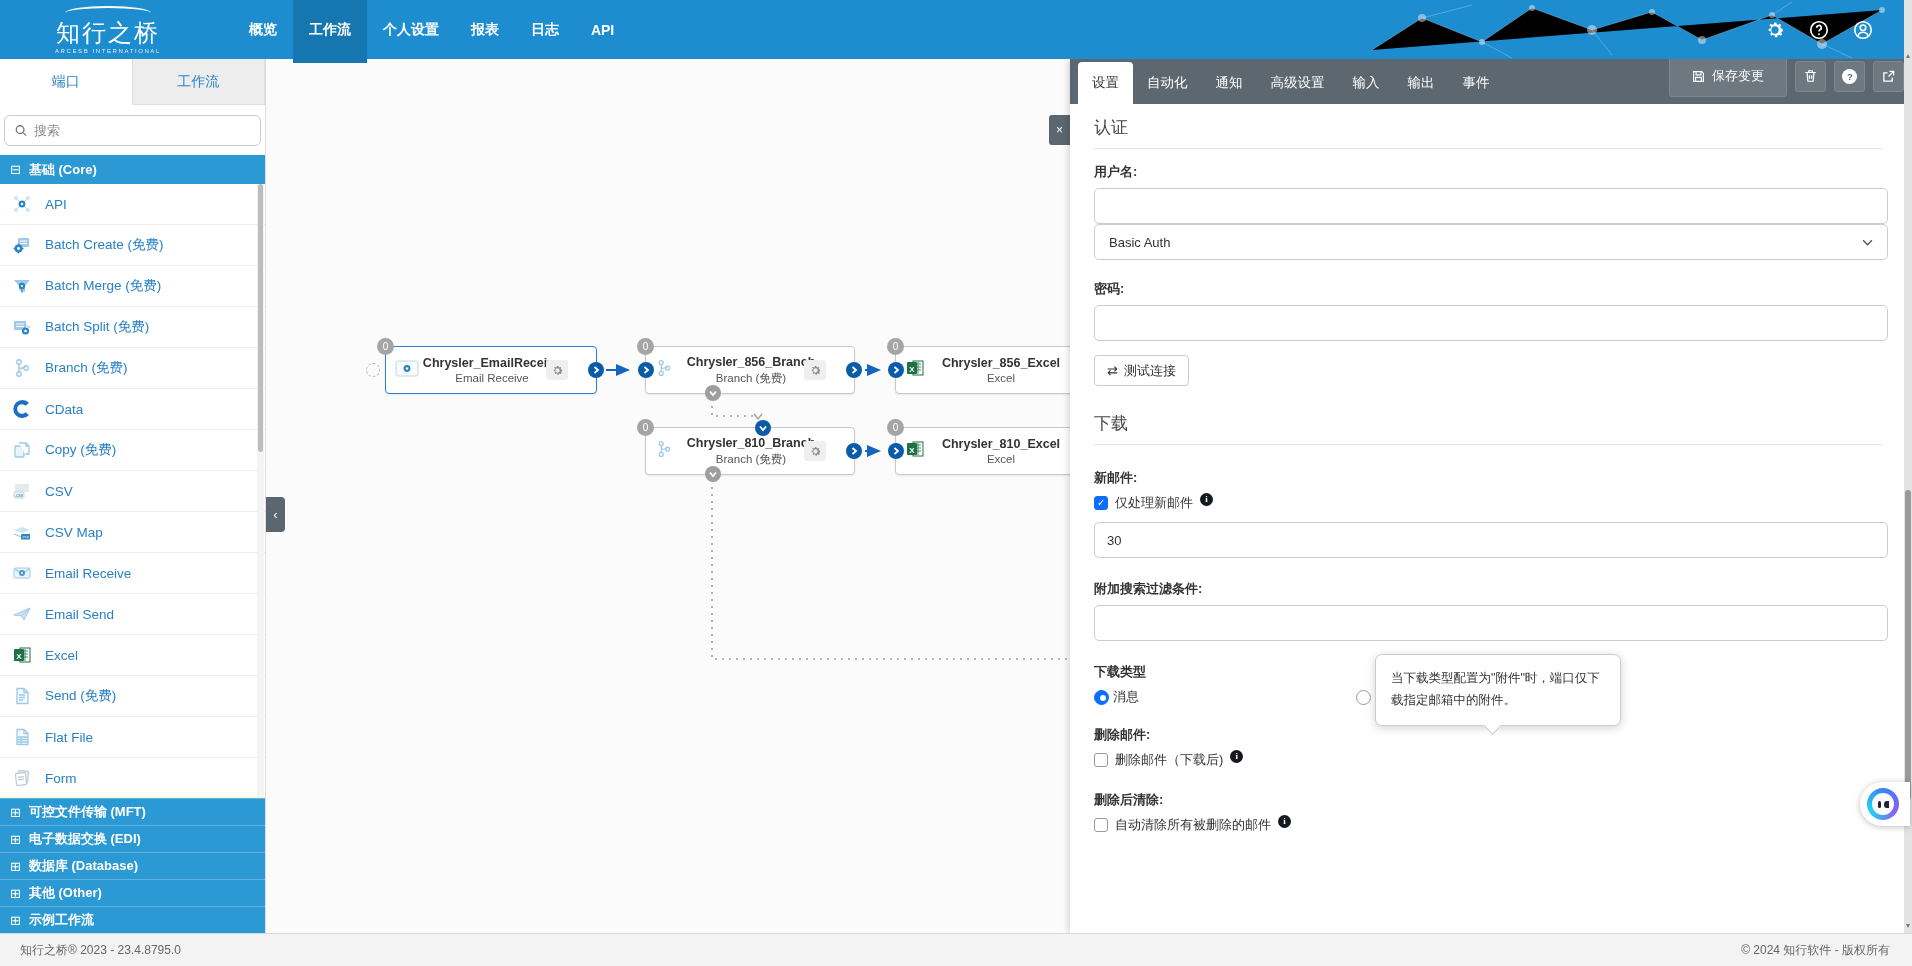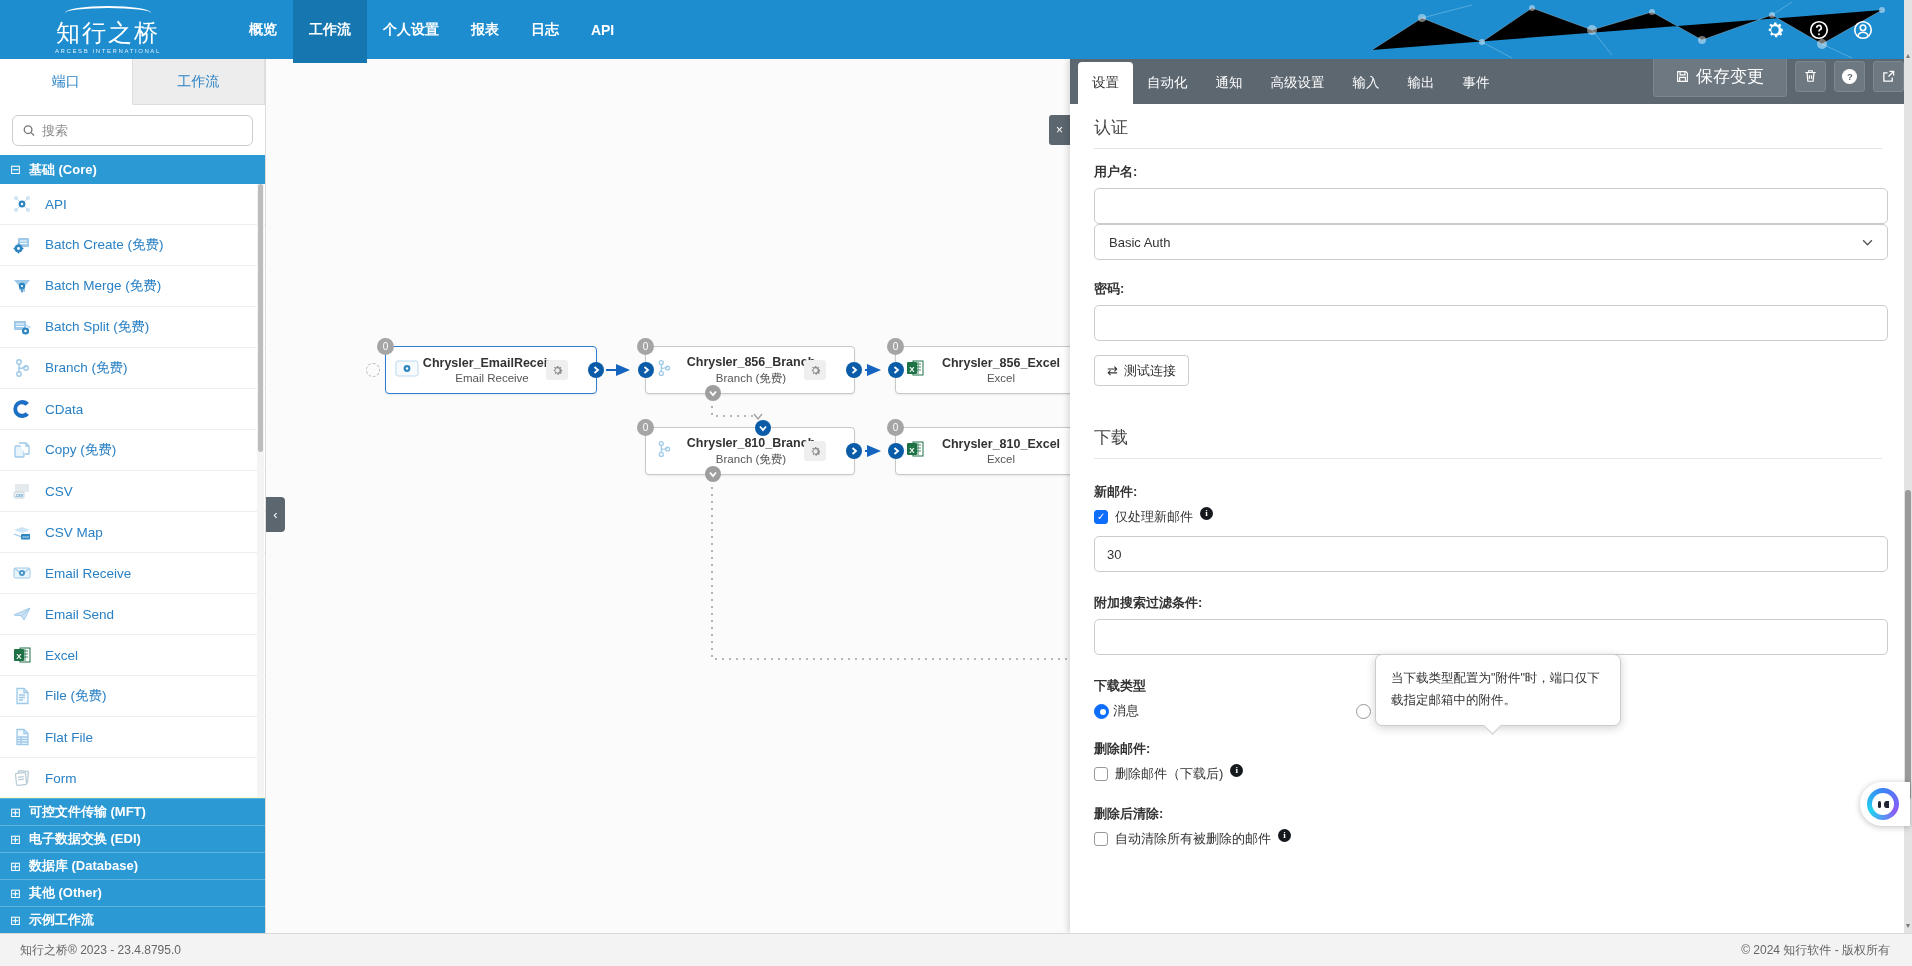--- a/index.html
+++ b/index.html
@@ -20,21 +20,21 @@
   .nav-ic { width:22px; height:22px; cursor:pointer; }
 
   
   .main { display:flex; height:874px; position:relative; }
 
   
   .sidebar { width:266px; background:#fef9c3; display:flex; flex-direction:column; position:relative; z-index:10; border-right:1px solid #ddd; }
   .sb-tabs { display:flex; height:46px; background:#ededed; }
   .sb-tab { flex:1; display:flex; align-items:center; justify-content:center; font-size:14px; color:#2980c4; cursor:pointer; border-right:1px solid #ddd; border-bottom:1px solid #ddd; }
   .sb-tab.active { background:#fff; border-bottom:1px solid #fff; }
-  .sb-search { padding:10px 12px 9px; background:#fff; }
+  .sb-search { padding:10px 4px 9px; background:#fff; }
   .sb-search-box { display:flex; align-items:center; gap:7px; border:1px solid #ccc; border-radius:6px; height:31px; padding:0 10px; }
   .sb-search-box input { border:none; outline:none; font-size:13px; width:100%; color:#333; background:transparent; }
   .sb-search-box input::placeholder { color:#8a8a8a; }
   .sb-cat { height:29px; background:#2b99d4; color:#fff; font-size:13px; font-weight:700; display:flex; align-items:center; padding:0 10px; gap:8px; cursor:pointer; }
   .sb-cat .exp { font-size:13px; font-weight:400; }
   .sb-list { height:613px; overflow:hidden; position:relative; background:#fff; }
   .sb-item { height:41px; display:flex; align-items:center; gap:13px; padding:0 10px 0 12px; border-bottom:1px solid #eee; cursor:pointer; }
   .sb-item-label { color:#2980c4; font-size:13.5px; }
   .sb-ic { width:20px; height:20px; flex:0 0 20px; }
   .sb-scroll { position:absolute; top:0; right:1px; width:7px; height:613px; background:#f4f4f4; }
@@ -67,21 +67,21 @@
   .handle.sb-collapse { left:0; top:438px; width:19px; height:35px; border-radius:0 4px 4px 0; font-size:13px; }
   .handle.panel-close { right:0; top:56px; width:21px; height:30px; border-radius:3px 0 0 3px; font-size:12px; }
 
   
   .panel { width:842px; background:#fff; position:relative; display:flex; flex-direction:column; z-index:20; box-shadow:-2px 0 6px rgba(0,0,0,.15); }
   .p-header { height:45px; background:#5d6770; display:flex; align-items:flex-end; padding:0 8px; flex:0 0 45px; }
   .p-tab { color:#fff; font-size:13.5px; padding:12px 14px; cursor:pointer; }
   .p-tab.active { background:#fff; color:#333; border-radius:4px 4px 0 0; }
   .p-actions { margin-left:auto; display:flex; gap:8px; align-items:center; margin-bottom:7px; }
   .p-btn { background:#6e7880; border:1px solid #7d878f; border-radius:3px; color:#fff; display:flex; align-items:center; justify-content:center; cursor:pointer; }
-  .p-btn.save { height:42px; padding:0 22px; font-size:17px; gap:7px; }
+  .p-btn.save { height:42px; padding:0 22px; font-size:13px; gap:7px; }
   .p-btn.sq { width:31px; height:31px; }
   .p-body { padding:12px 30px 0 24px; position:relative; flex:1; }
   .p-sect-title { font-size:17px; color:#444; padding-bottom:9px; border-bottom:1px solid #e5e5e5; margin-bottom:14px; }
   .fld-label { font-size:13px; font-weight:700; color:#333; margin:14px 0 7px; }
   .fld-input { width:794px; height:36px; border:1px solid #ccc; border-radius:5px; font-size:13px; color:#333; padding:0 12px; outline:none; }
   .fld-select { width:794px; height:36px; border:1px solid #ccc; border-radius:5px; font-size:13px; color:#333;
                 display:flex; align-items:center; padding:16px 14px; justify-content:space-between; cursor:pointer; }
   .btn-outline { margin-top:14px; height:31px; border:1px solid #ccc; border-radius:4px; background:#fff; color:#333;
                  font-size:13px; display:inline-flex; align-items:center; gap:6px; padding:0 12px; cursor:pointer; }
   .gap-lg { height:26px; }
@@ -304,21 +304,21 @@
             <text x="4.2" y="13.5" font-size="8" font-weight="bold" fill="#fff" font-family="sans-serif">X</text>
           </svg>
         <span class="sb-item-label">Excel</span>
       </div>
       <div class="sb-item">
         <svg class="sb-ic" viewBox="0 0 20 20" fill="none" stroke="#9ec9e8" stroke-width="1.3">
             <path d="M5 2.5 h7 l4 4 v11 h-11 z" fill="#f4fafd"></path>
             <path d="M12 2.5 v4 h4"></path>
             <path d="M7 9h6M7 11.5h6M7 14h4"></path>
           </svg>
-        <span class="sb-item-label">File (免费)</span>
+        <span class="sb-item-label">Send (免费)</span>
       </div>
       <div class="sb-item">
         <svg class="sb-ic" viewBox="0 0 20 20" fill="none" stroke="#9ec9e8" stroke-width="1.3">
             <path d="M5 2.5 h7 l4 4 v11 h-11 z" fill="#f4fafd"></path>
             <path d="M12 2.5 v4 h4"></path>
             <path d="M5 10h11M5 12.5h11M5 15h11M9 10v7.5"></path>
           </svg>
         <span class="sb-item-label">Flat File</span>
       </div>
       <div class="sb-item">
@@ -573,21 +573,21 @@
 
       <div class="fld-label" style="margin-top:20px;">密码:</div>
       <input class="fld-input" type="password" value="" style="">
 
       <button class="btn-outline">
         <span>⇄</span>
         <span>测试连接</span>
       </button>
 
       <div class="gap-lg"></div>
-      <div class="p-sect-title" style="margin-top:14px;">下载</div>
+      <div class="p-sect-title" style="">下载</div>
 
       <div class="fld-label" style="margin-top:24px;">新邮件:</div>
       <div class="cb-row">
         <span class="cb checked"></span>
         <span class="cb-label">仅处理新邮件</span>
         <span class="info-ic">i</span>
       </div>
 
       <input class="fld-input" value="30" style="">
 

